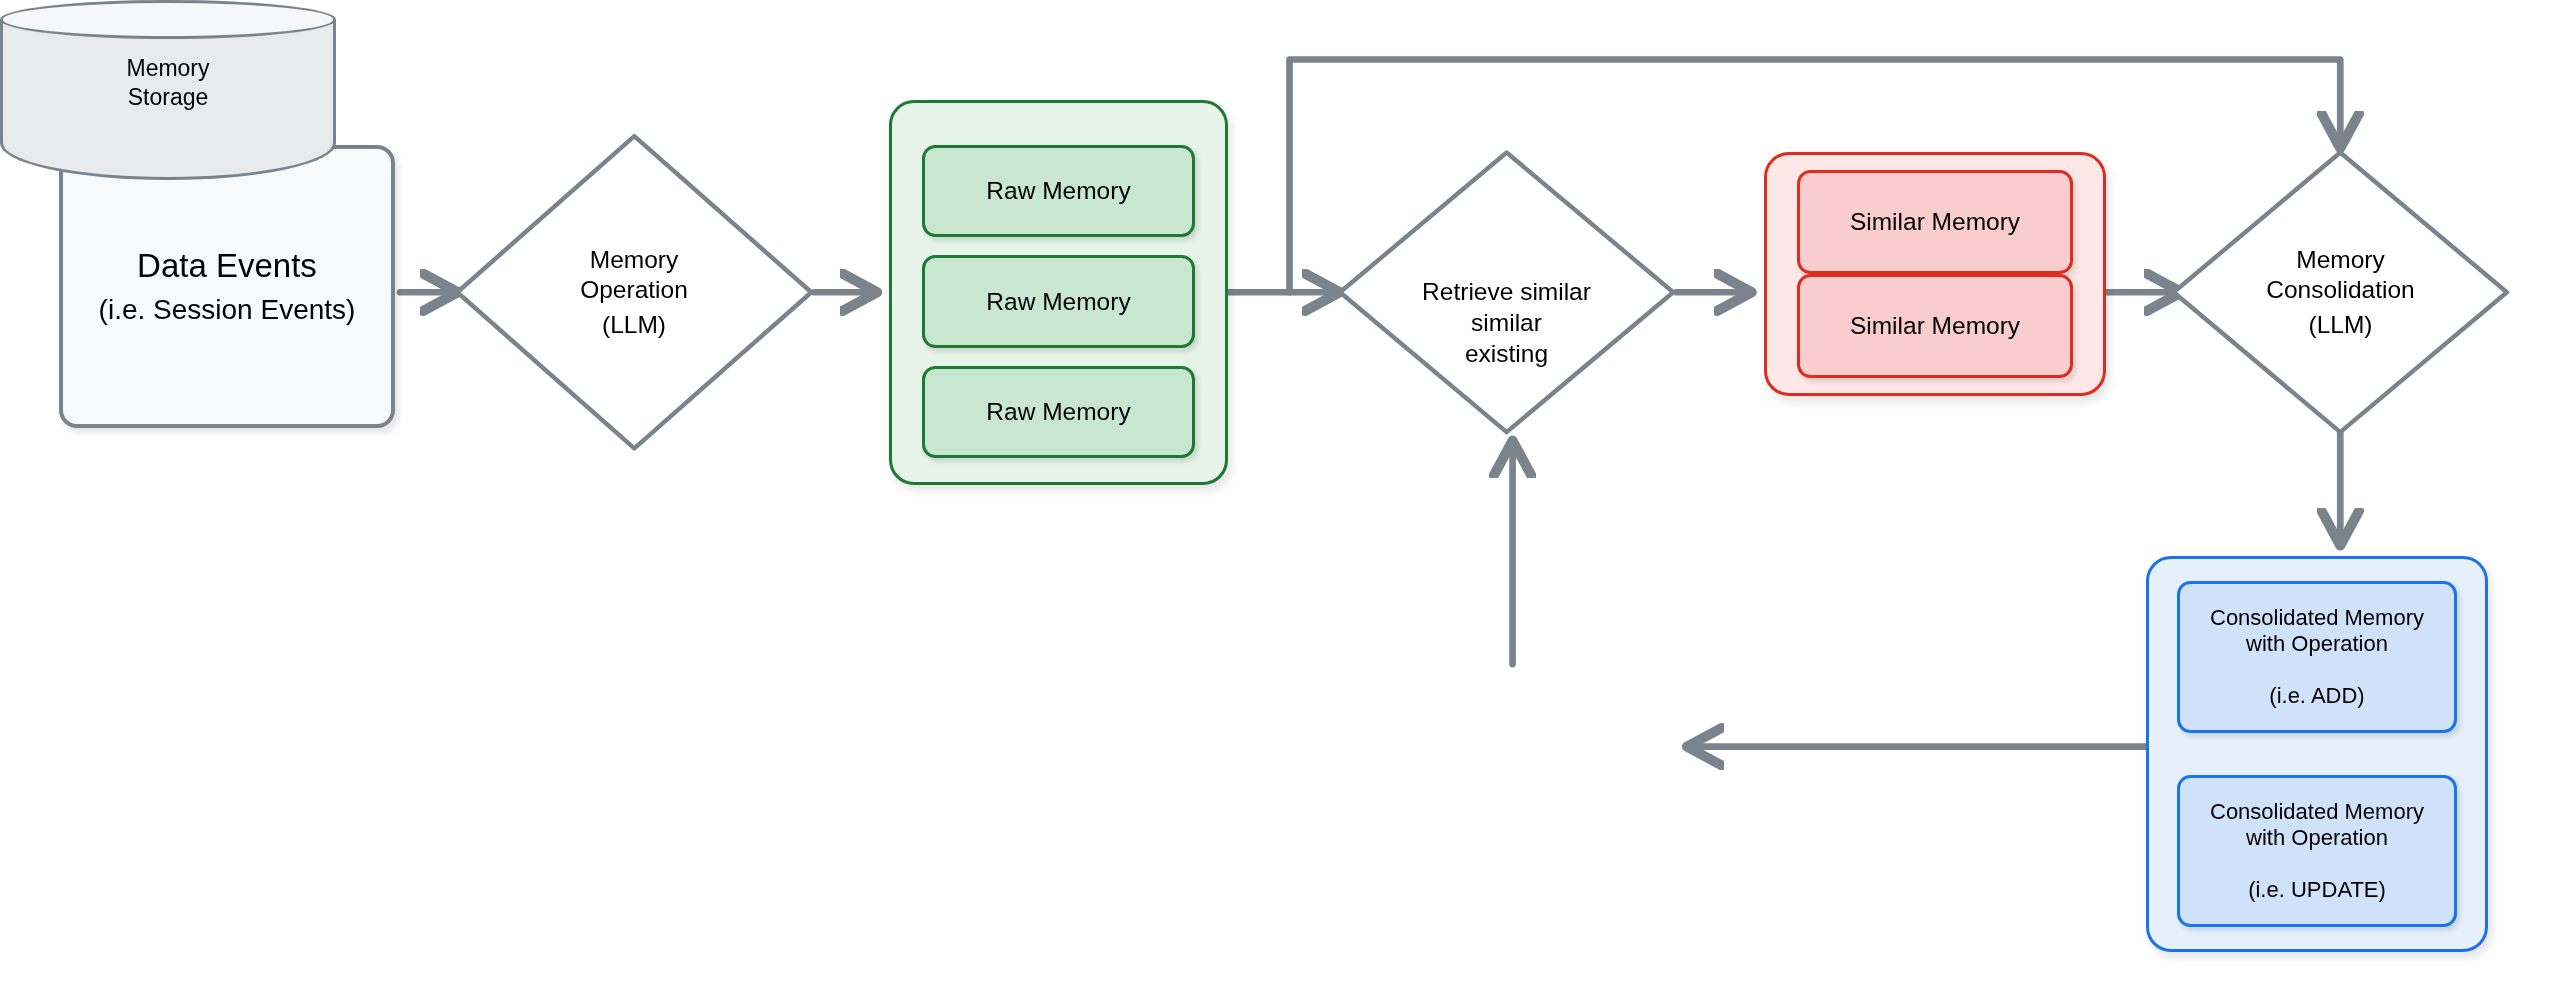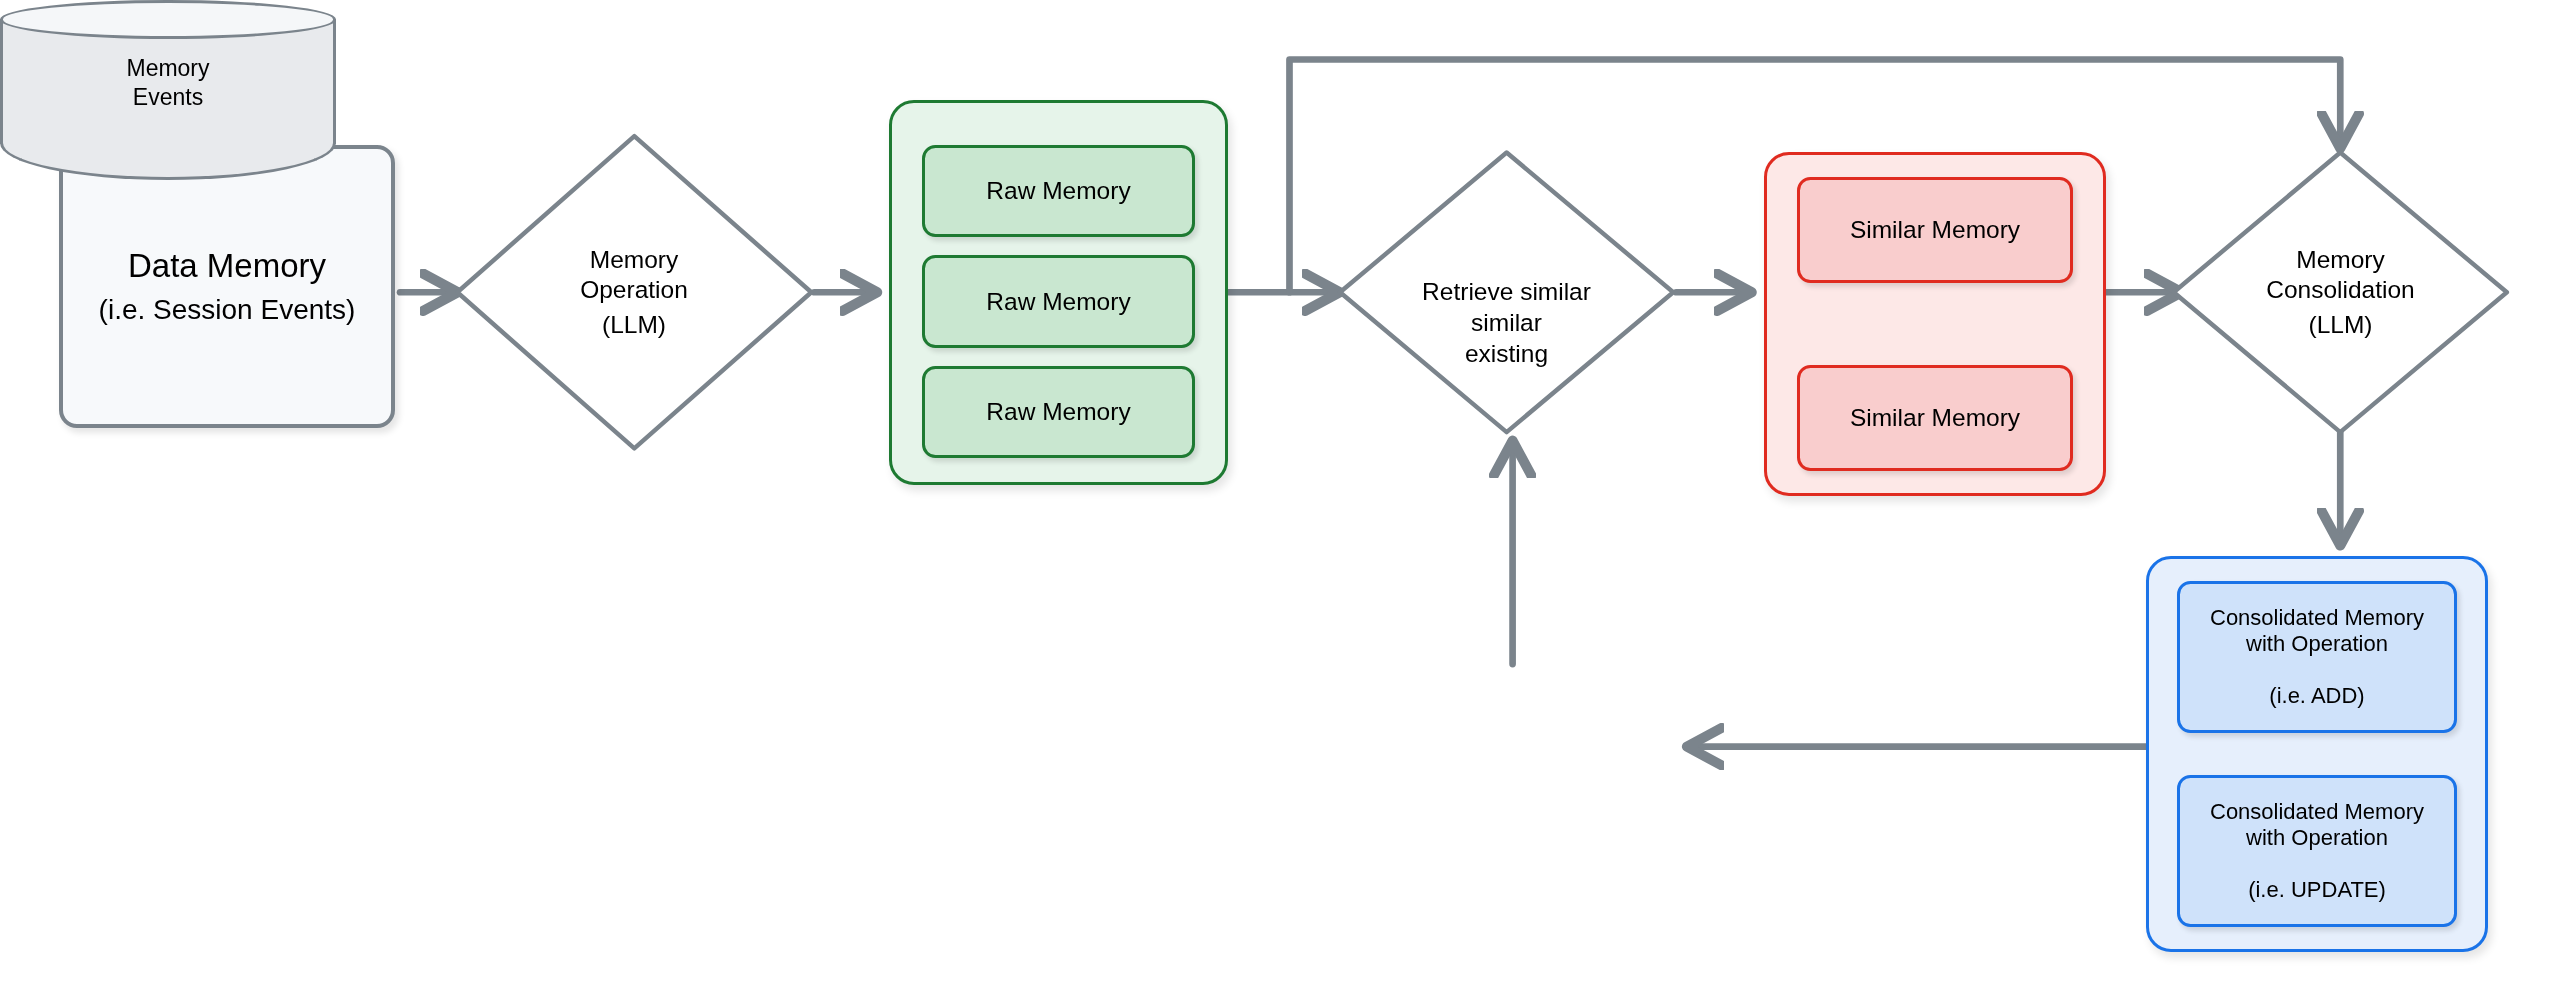--- a/index.html
+++ b/index.html
@@ -197,21 +197,21 @@
 
   <svg class="svg-layer" viewBox="0 0 3464 1346" width="2576" height="1001">
     <g fill="#ffffff" stroke="#7b848c" stroke-width="6" stroke-linejoin="round">
       <path d="M853,183 L1091,393 L853,603 L615,393 Z" rx="16"></path>
       <path d="M2026,205 L2250,393 L2026,581 L1802,393 Z"></path>
       <path d="M3147,205 L3371,393 L3147,581 L2923,393 Z"></path>
     </g>
   </svg>
 
   <div class="node" id="data-source">
-    <div class="title">Data Memory</div>
+    <div class="title">Data Events</div>
     <div class="sub">(i.e. Session Events)</div>
   </div>
 
   <div class="diamond-label" id="memory-extraction" style="left:457px; top:218px; width:354px; height:149px; font-size:24.5px; line-height:1.22;">
     <div>Memory</div>
     <div>Operation</div>
     <div style="margin-top:6px;">(LLM)</div>
   </div>
 
   <div class="group green" id="raw-memory-group" style="left:889px; top:100px; width:339px; height:385px; padding:24px 30px; justify-content:space-between;">
@@ -225,21 +225,21 @@
       <span class="line">Raw Memory</span>
     </div>
   </div>
 
   <div class="diamond-label" id="retrieve-similar" style="left:1340px; top:214px; width:333px; height:156px; font-size:24.5px; line-height:1.26;justify-content:flex-end;">
     <div>Retrieve similar</div>
     <div>similar</div>
     <div>existing</div>
   </div>
 
-  <div class="group red" id="similar-memory-group" style="left:1764px; top:152px; width:342px; height:344px; padding:22px 30px; justify-content:space-between;">
+  <div class="group red" id="similar-memory-group" style="left:1764px; top:152px; width:342px; height:244px; padding:15px 30px; justify-content:space-between;">
     <div class="chip red" style="width:100%; height:106px; font-size:24.5px;">
       <span class="line">Similar Memory</span>
     </div>
     <div class="chip red" style="width:100%; height:106px; font-size:24.5px;">
       <span class="line">Similar Memory</span>
     </div>
   </div>
 
   <div class="diamond-label" id="memory-consolidation" style="left:2174px; top:218px; width:333px; height:149px; font-size:24.5px; line-height:1.22;">
     <div>Memory</div>
@@ -259,18 +259,18 @@
       <span class="sub">(i.e. UPDATE)</span>
     </div>
   </div>
 
   <div id="memory-storage">
     <div class="cyl-body"></div>
     <div class="cyl-bottom"></div>
     <div class="cyl-top"></div>
     <div class="cyl-text">
       <div>Memory</div>
-      <div>Events</div>
+      <div>Storage</div>
     </div>
   </div>
 
 </div>
 
 
 </body></html>

